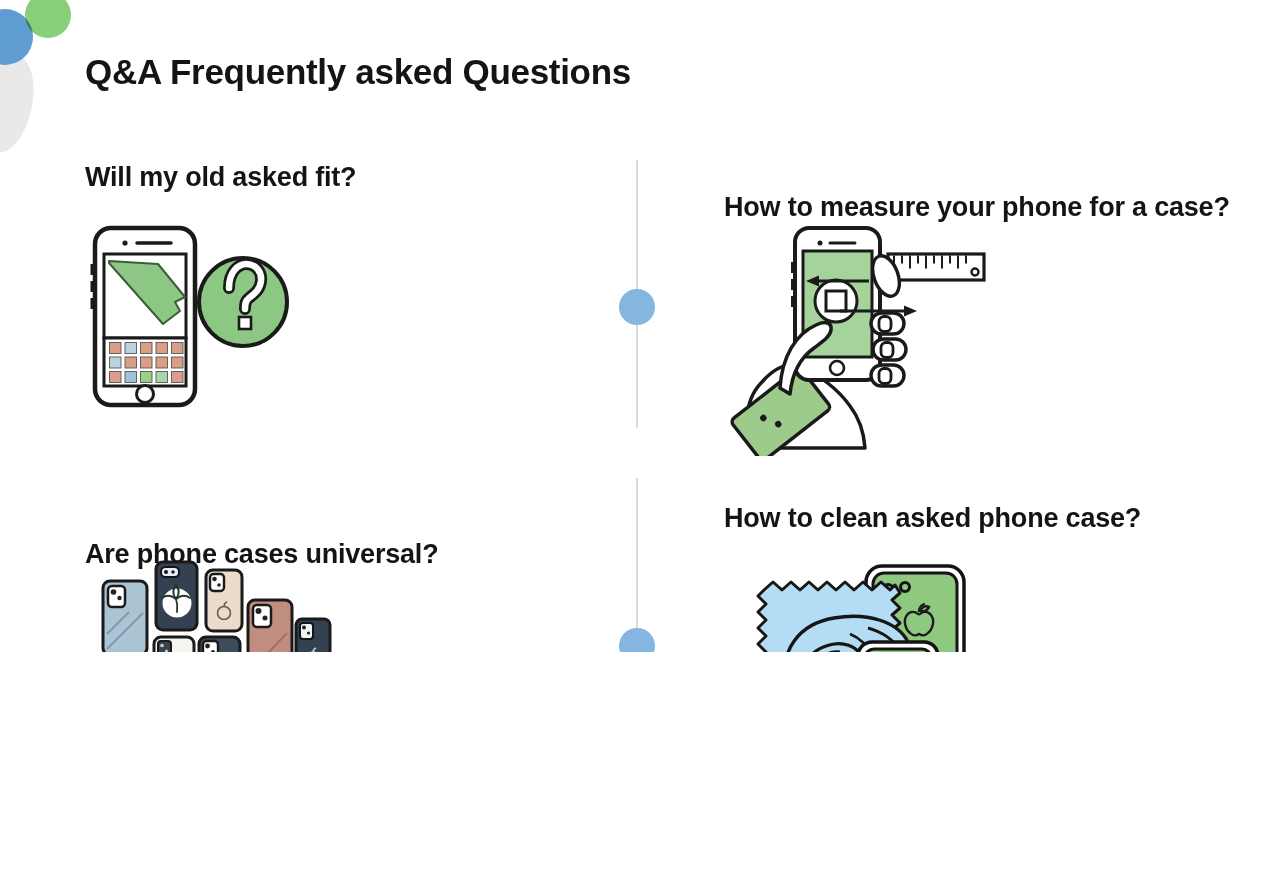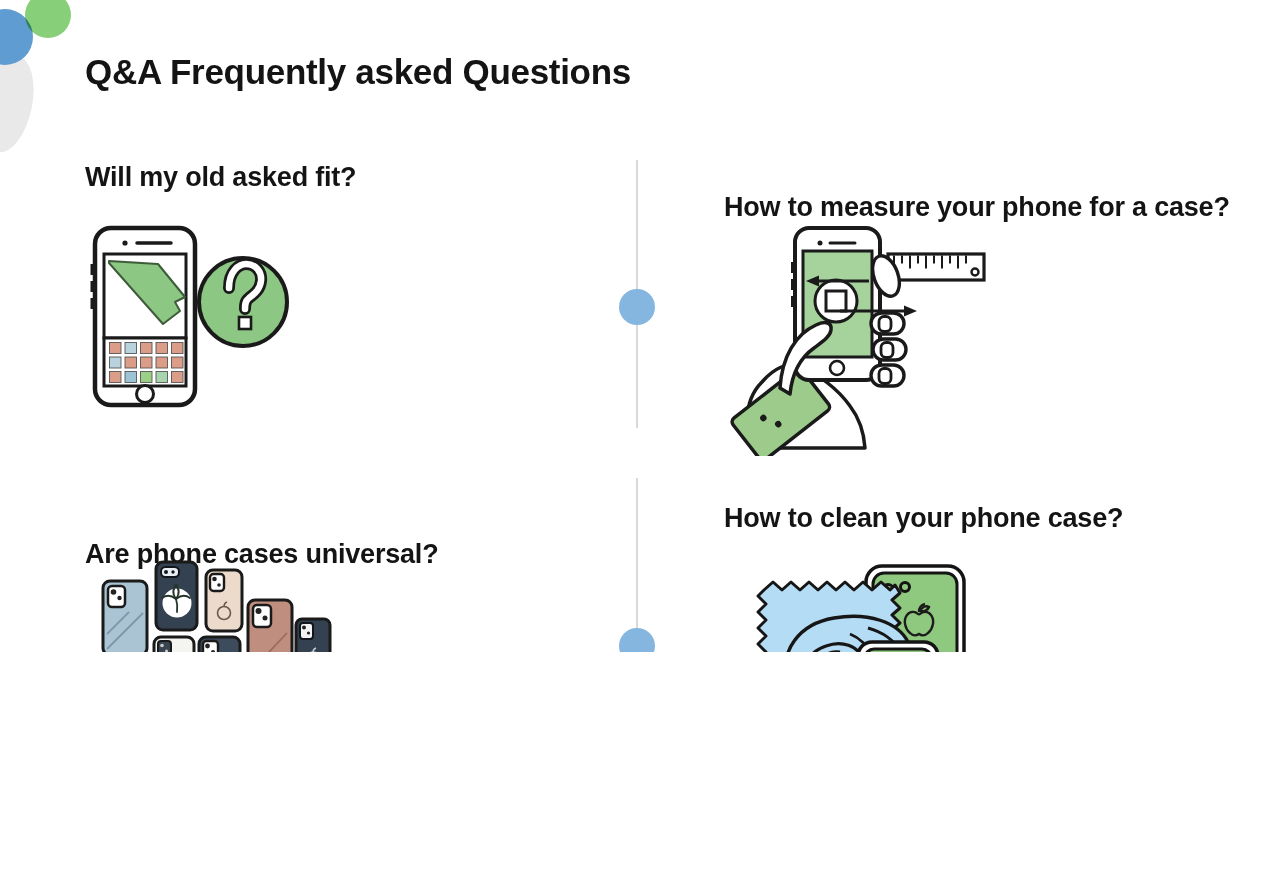--- a/index.html
+++ b/index.html
@@ -59,21 +59,21 @@
   <div class="page-title">Q&amp;A Frequently asked Questions</div>
 
   <div class="div-line seg1"></div>
   <div class="div-line seg2"></div>
   <div class="div-dot d1"></div>
   <div class="div-dot d2"></div>
 
   <div class="q-heading q1">Will my old asked fit?</div>
   <div class="q-heading q2">How to measure your phone for a case?</div>
   <div class="q-heading q3">Are phone cases universal?</div>
-  <div class="q-heading q4">How to clean your phone case?</div>
+  <div class="q-heading q4">How to clean asked phone case?</div>
 
   <svg class="ill ill1" width="205" height="188" viewBox="0 0 205 188">
 
     <circle cx="158" cy="80" r="44" fill="#8cc783" stroke="#1a1a1a" stroke-width="4"></circle>
     <g transform="translate(158,80)">
       <path d="M -14 -14 C -14 -31 -4 -38 3 -38 C 13 -38 19 -30 18 -21 C 17 -12 11 -8 6 -4 C 2 -1 2 3 2 7" fill="none" stroke="#1a1a1a" stroke-width="12" stroke-linecap="round"></path>
       <path d="M -14 -14 C -14 -31 -4 -38 3 -38 C 13 -38 19 -30 18 -21 C 17 -12 11 -8 6 -4 C 2 -1 2 3 2 7" fill="none" stroke="#ffffff" stroke-width="6.5" stroke-linecap="round"></path>
       <rect x="-4" y="15" width="12" height="12" fill="#ffffff" stroke="#1a1a1a" stroke-width="2.6"></rect>
     </g>
 

